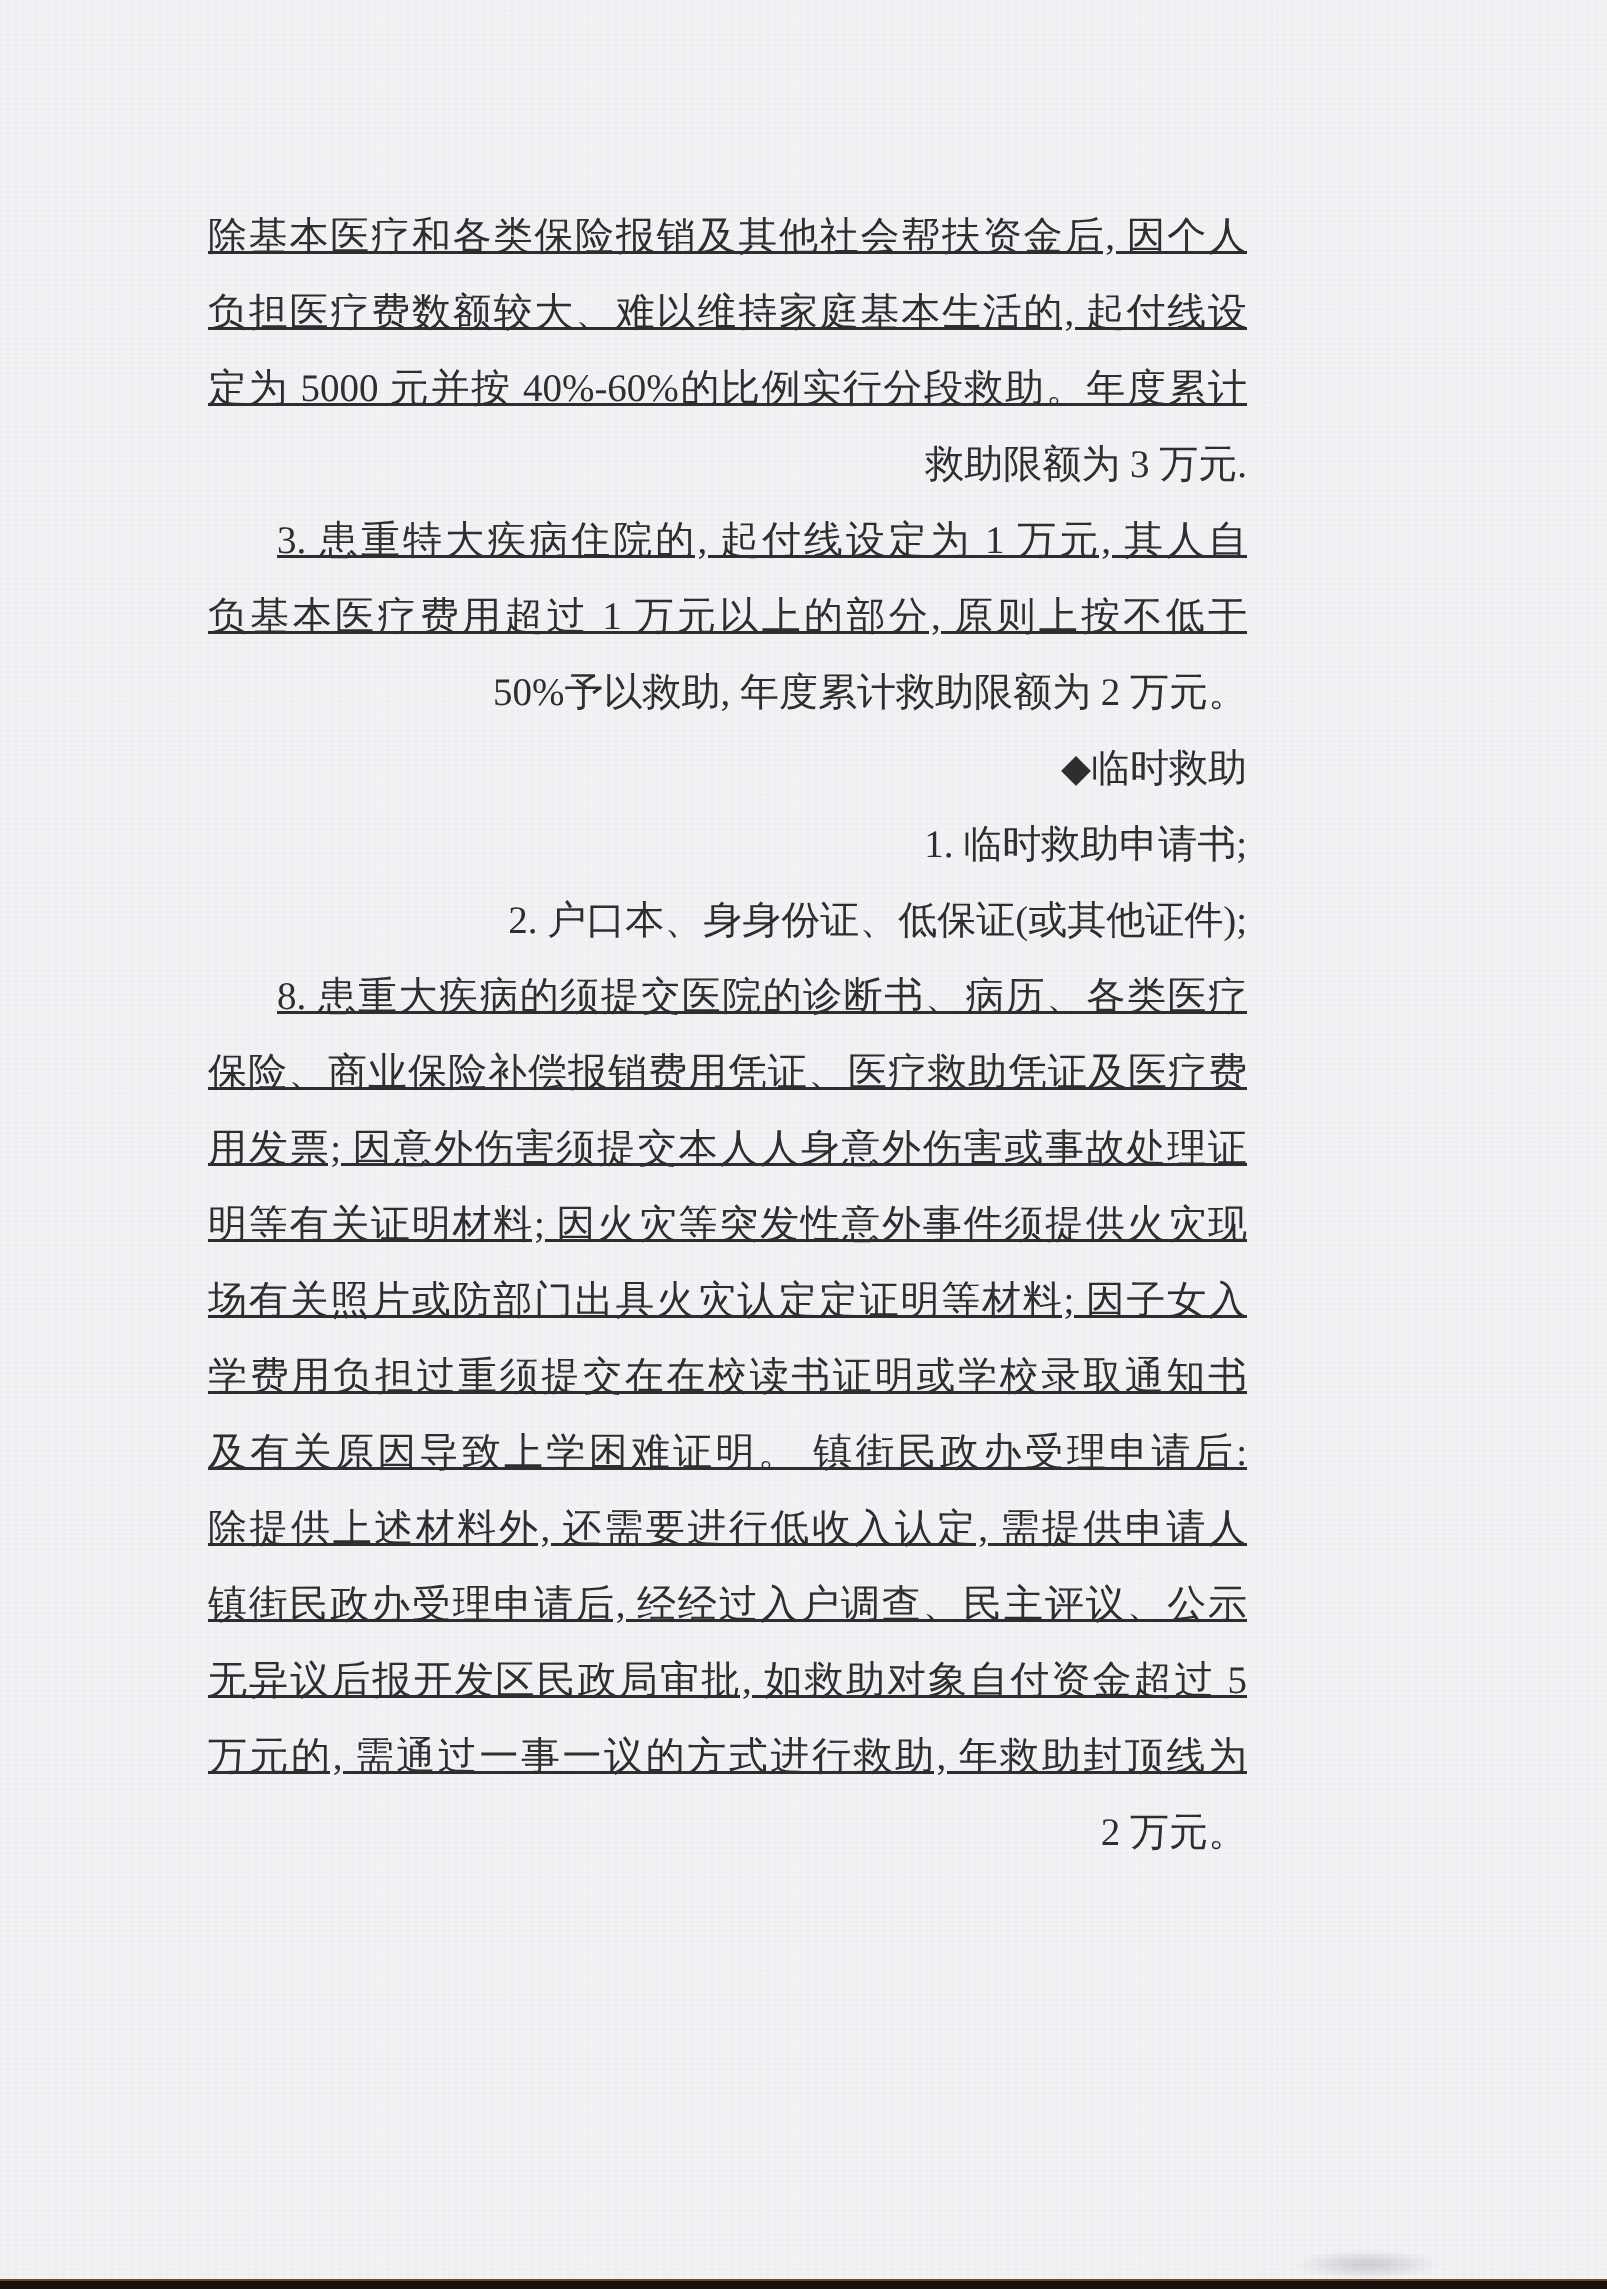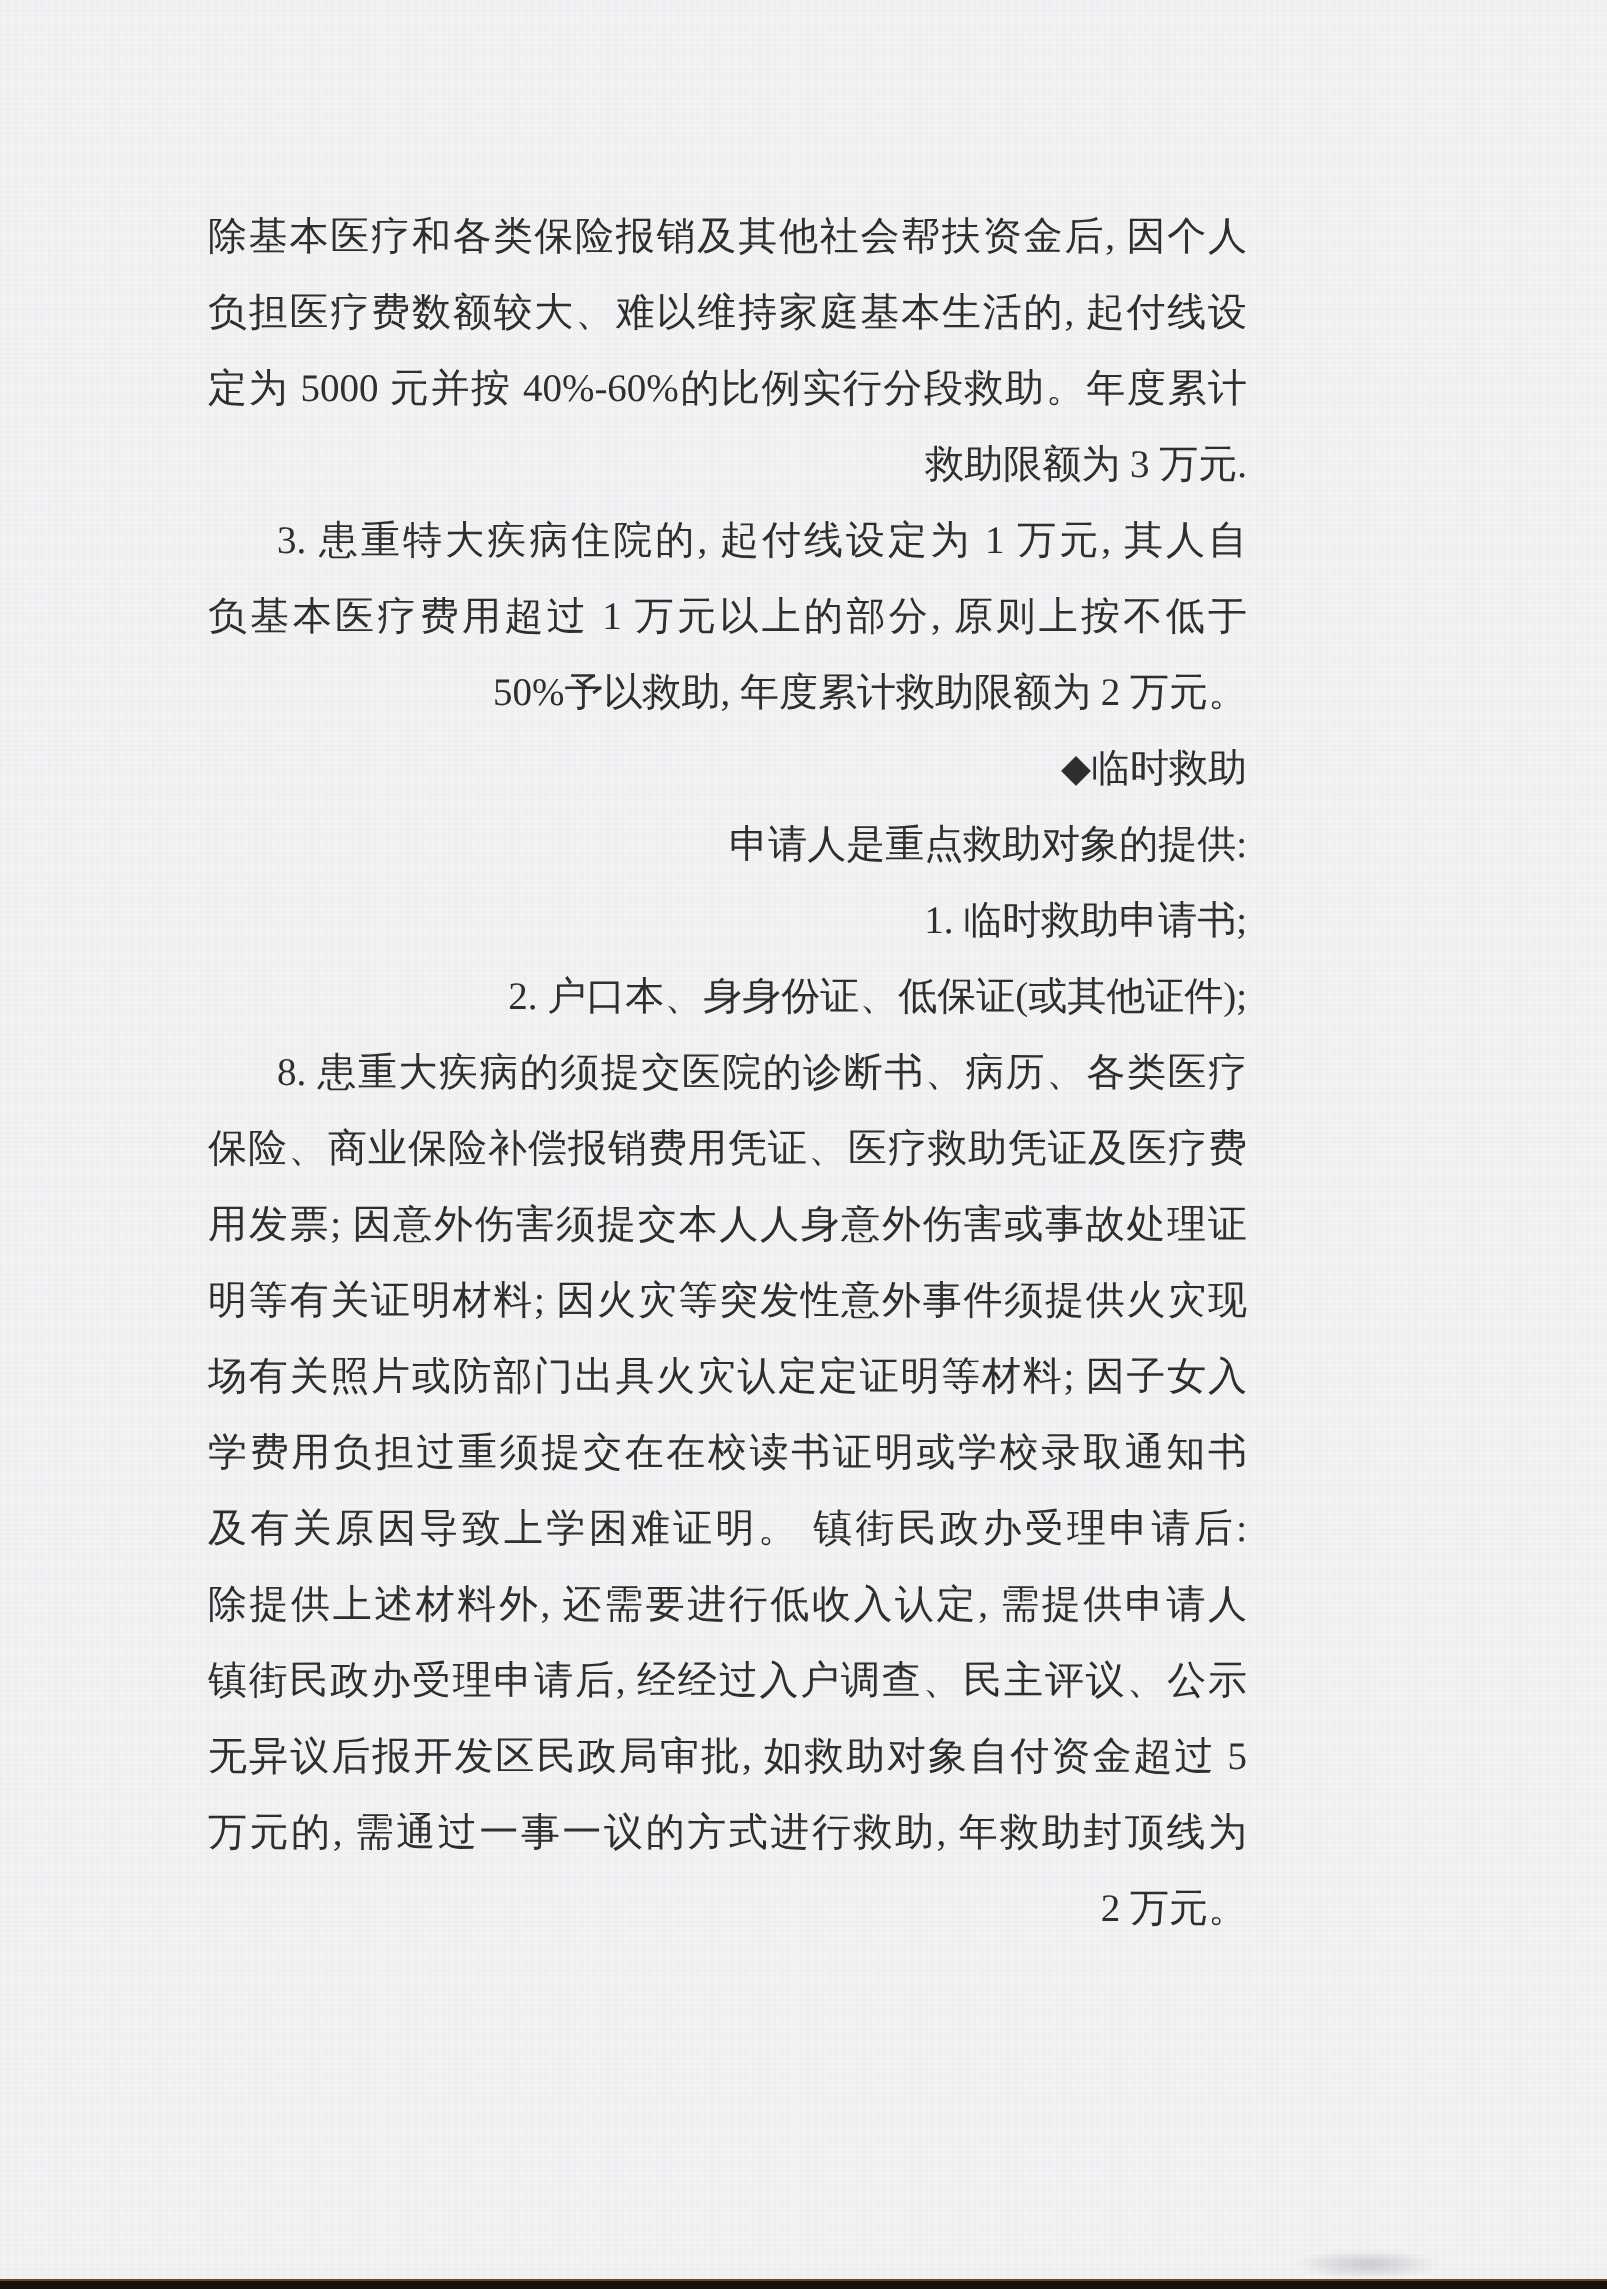--- a/index.html
+++ b/index.html
@@ -32,20 +32,21 @@
     text-rendering: geometricPrecision;
   }
   .line {
     width: 100%;
   }
   
   .fill {
     text-align: justify;
     text-align-last: justify;
     text-justify: inter-character;
+    text-decoration: underline;
   }
   
   .end {
     text-align: right;
     white-space: nowrap;
   }
   
   .indent {
     padding-left: 69px;
     box-sizing: border-box;
@@ -78,21 +79,20 @@
 
   <div class="text-block">
     <div class="line fill">除基本医疗和各类保险报销及其他社会帮扶资金后, 因个人</div>
     <div class="line fill">负担医疗费数额较大、难以维持家庭基本生活的, 起付线设</div>
     <div class="line fill">定为 5000 元并按 40%-60%的比例实行分段救助。年度累计</div>
     <div class="line end">救助限额为 3 万元.</div>
     <div class="line fill indent">3. 患重特大疾病住院的, 起付线设定为 1 万元, 其人自</div>
     <div class="line fill">负基本医疗费用超过 1 万元以上的部分, 原则上按不低于</div>
     <div class="line end">50%予以救助, 年度累计救助限额为 2 万元。</div>
     <div class="line end indent">◆临时救助</div>
-    <div class="line end indent">申请人是重点救助对象的提供:</div>
     <div class="line end indent">1. 临时救助申请书;</div>
     <div class="line end indent">2. 户口本、身身份证、低保证(或其他证件);</div>
     <div class="line fill indent">8. 患重大疾病的须提交医院的诊断书、病历、各类医疗</div>
     <div class="line fill">保险、商业保险补偿报销费用凭证、医疗救助凭证及医疗费</div>
     <div class="line fill">用发票; 因意外伤害须提交本人人身意外伤害或事故处理证</div>
     <div class="line fill">明等有关证明材料; 因火灾等突发性意外事件须提供火灾现</div>
     <div class="line fill">场有关照片或防部门出具火灾认定定证明等材料; 因子女入</div>
     <div class="line fill">学费用负担过重须提交在在校读书证明或学校录取通知书</div>
     <div class="line fill">及有关原因导致上学困难证明。 镇街民政办受理申请后:</div>
     <div class="line fill">除提供上述材料外, 还需要进行低收入认定, 需提供申请人</div>

